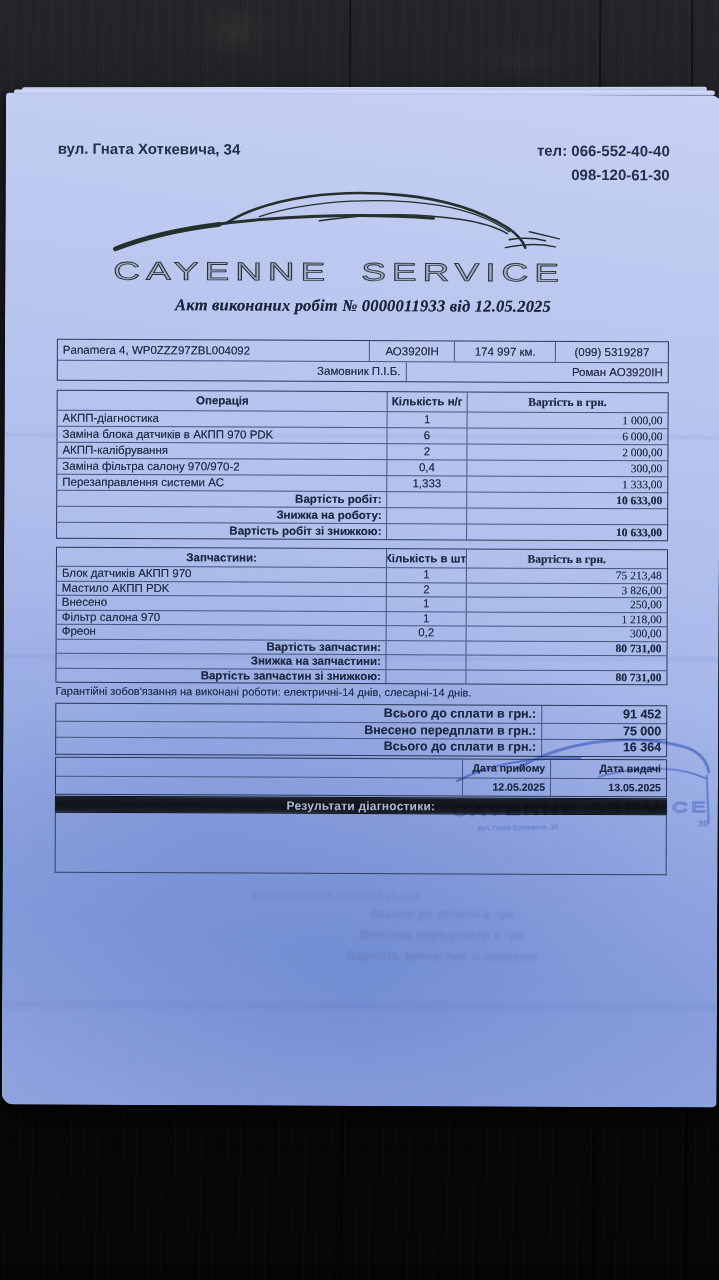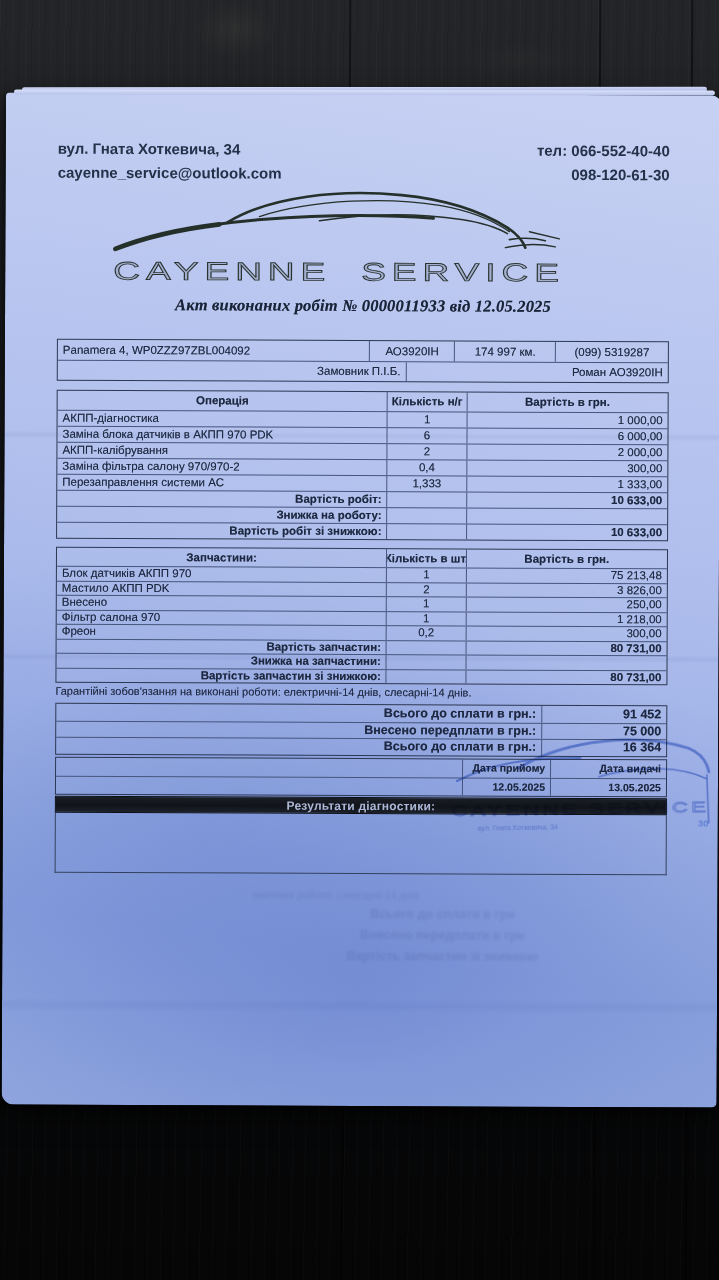--- a/index.html
+++ b/index.html
@@ -78,21 +78,21 @@
   .c{justify-content:center;} .r{justify-content:flex-end;} .b{font-weight:700;}
   .h20{height:20px;} .h19{height:19px;} .h18{height:18px;} .h16{height:16px;}
   .h165{height:16.5px;} .h145{height:14.5px;}
 
   .info{margin-top:24px;}
   .w-i1{width:51%;} .w-i2{width:14%;} .w-i3{width:16.5%;} .w-i4{width:18.5%;}
   .w-i12{width:57%;} .w-i34{width:43%;}
 
   .ops{margin-top:9px;}
   .parts{margin-top:8px;}
-  .w-desc{width:54%;} .w-qty{width:13%;} .w-price{width:33%;}
+  .w-desc{width:54%;} .w-qty{width:13%;} .w-price{width:33%;font-family:Liberation Serif, serif;}
 
   .warranty{margin-top:2px;font-size:11px;line-height:13px;color:#202b44;
     text-shadow:0 0 0.4px rgba(32,43,68,0.5);}
 
   .pay{margin-top:5px;}
   .w-pl{width:79.5%;} .w-pv{width:20.5%;}
   .pay .td{font-size:12.5px;}
 
   .dates{margin-top:2px;}
   .w-de{width:66.5%;} .w-dr{width:14.5%;} .w-di{width:19%;}
@@ -147,21 +147,20 @@
   <div class="sheet-edge e1"></div>
   <div class="crease cr1"></div>
   <div class="crease cr2"></div>
   <div class="crease cr3"></div>
 
   <div class="doc">
 
     <div class="contacts">
       <div class="contact-left">
         <div>вул. Гната Хоткевича, 34</div>
-        <div>cayenne_service@outlook.com</div>
       </div>
       <div class="contact-right">
         <div>тел: 066-552-40-40</div>
         <div>098-120-61-30</div>
       </div>
     </div>
 
     <div class="logo-wrap">
       <svg width="472" height="100" viewBox="0 0 472 100">
         <g fill="none" stroke="#25302b" stroke-linecap="round">

